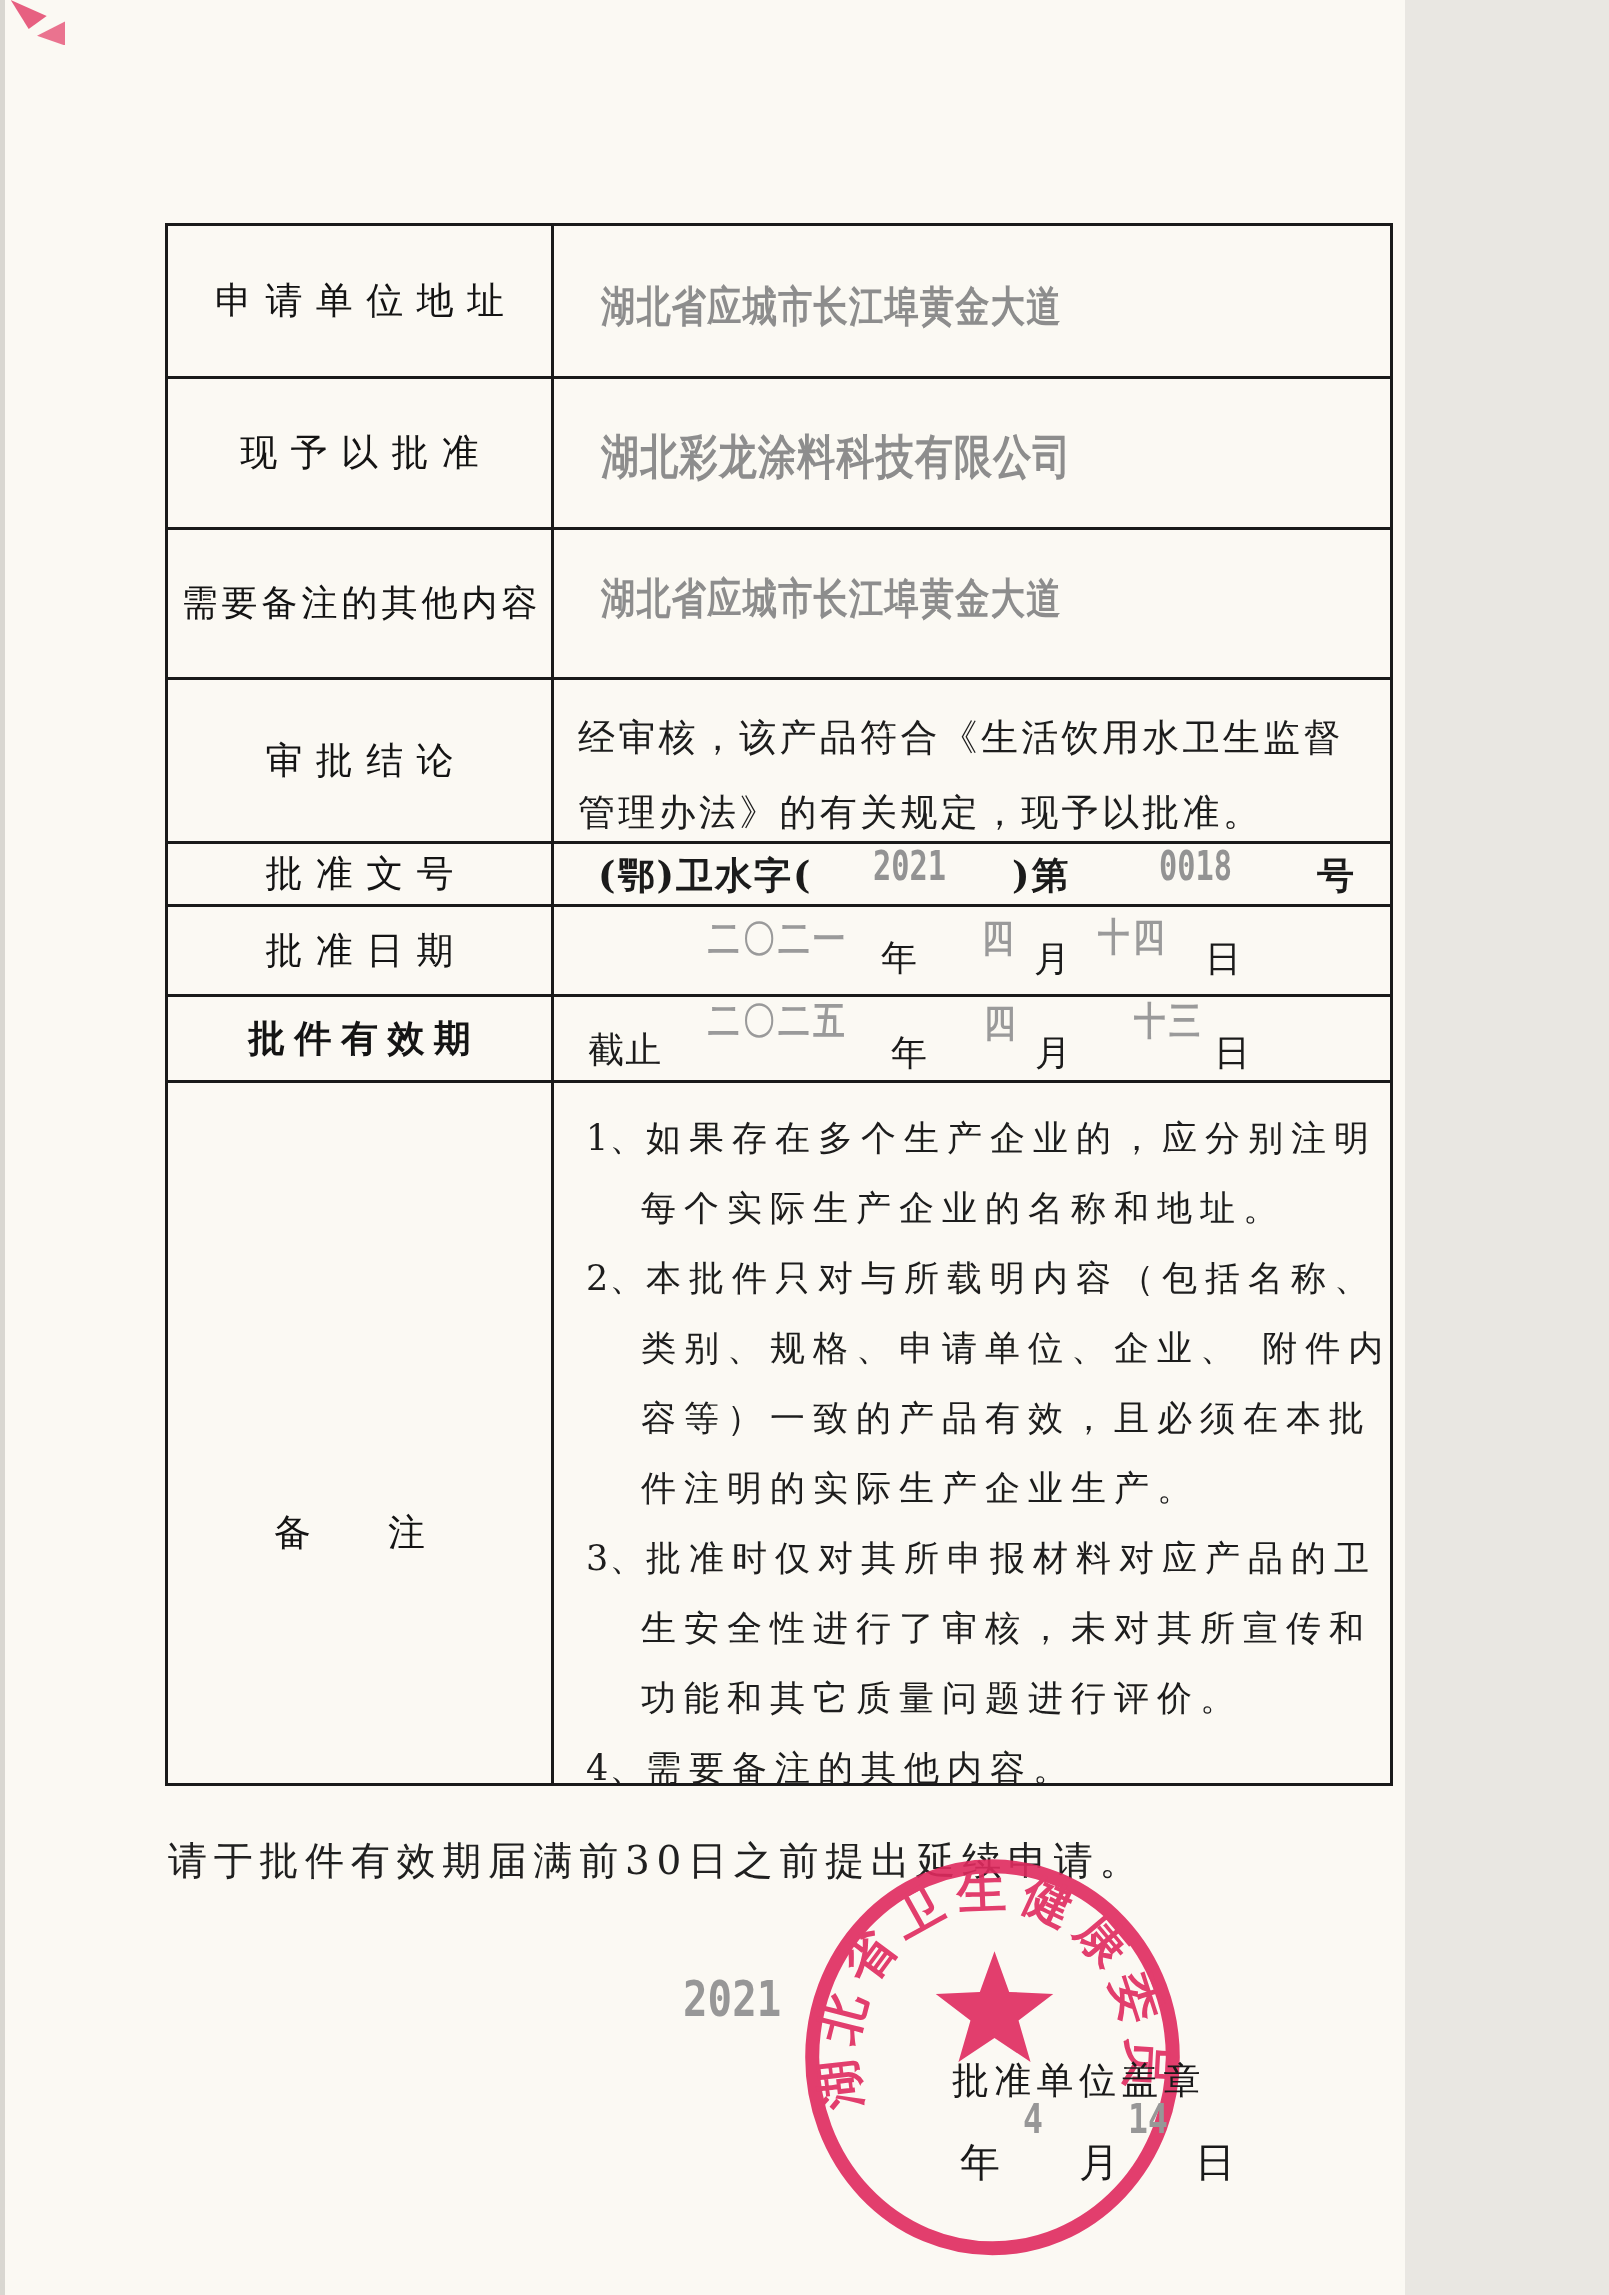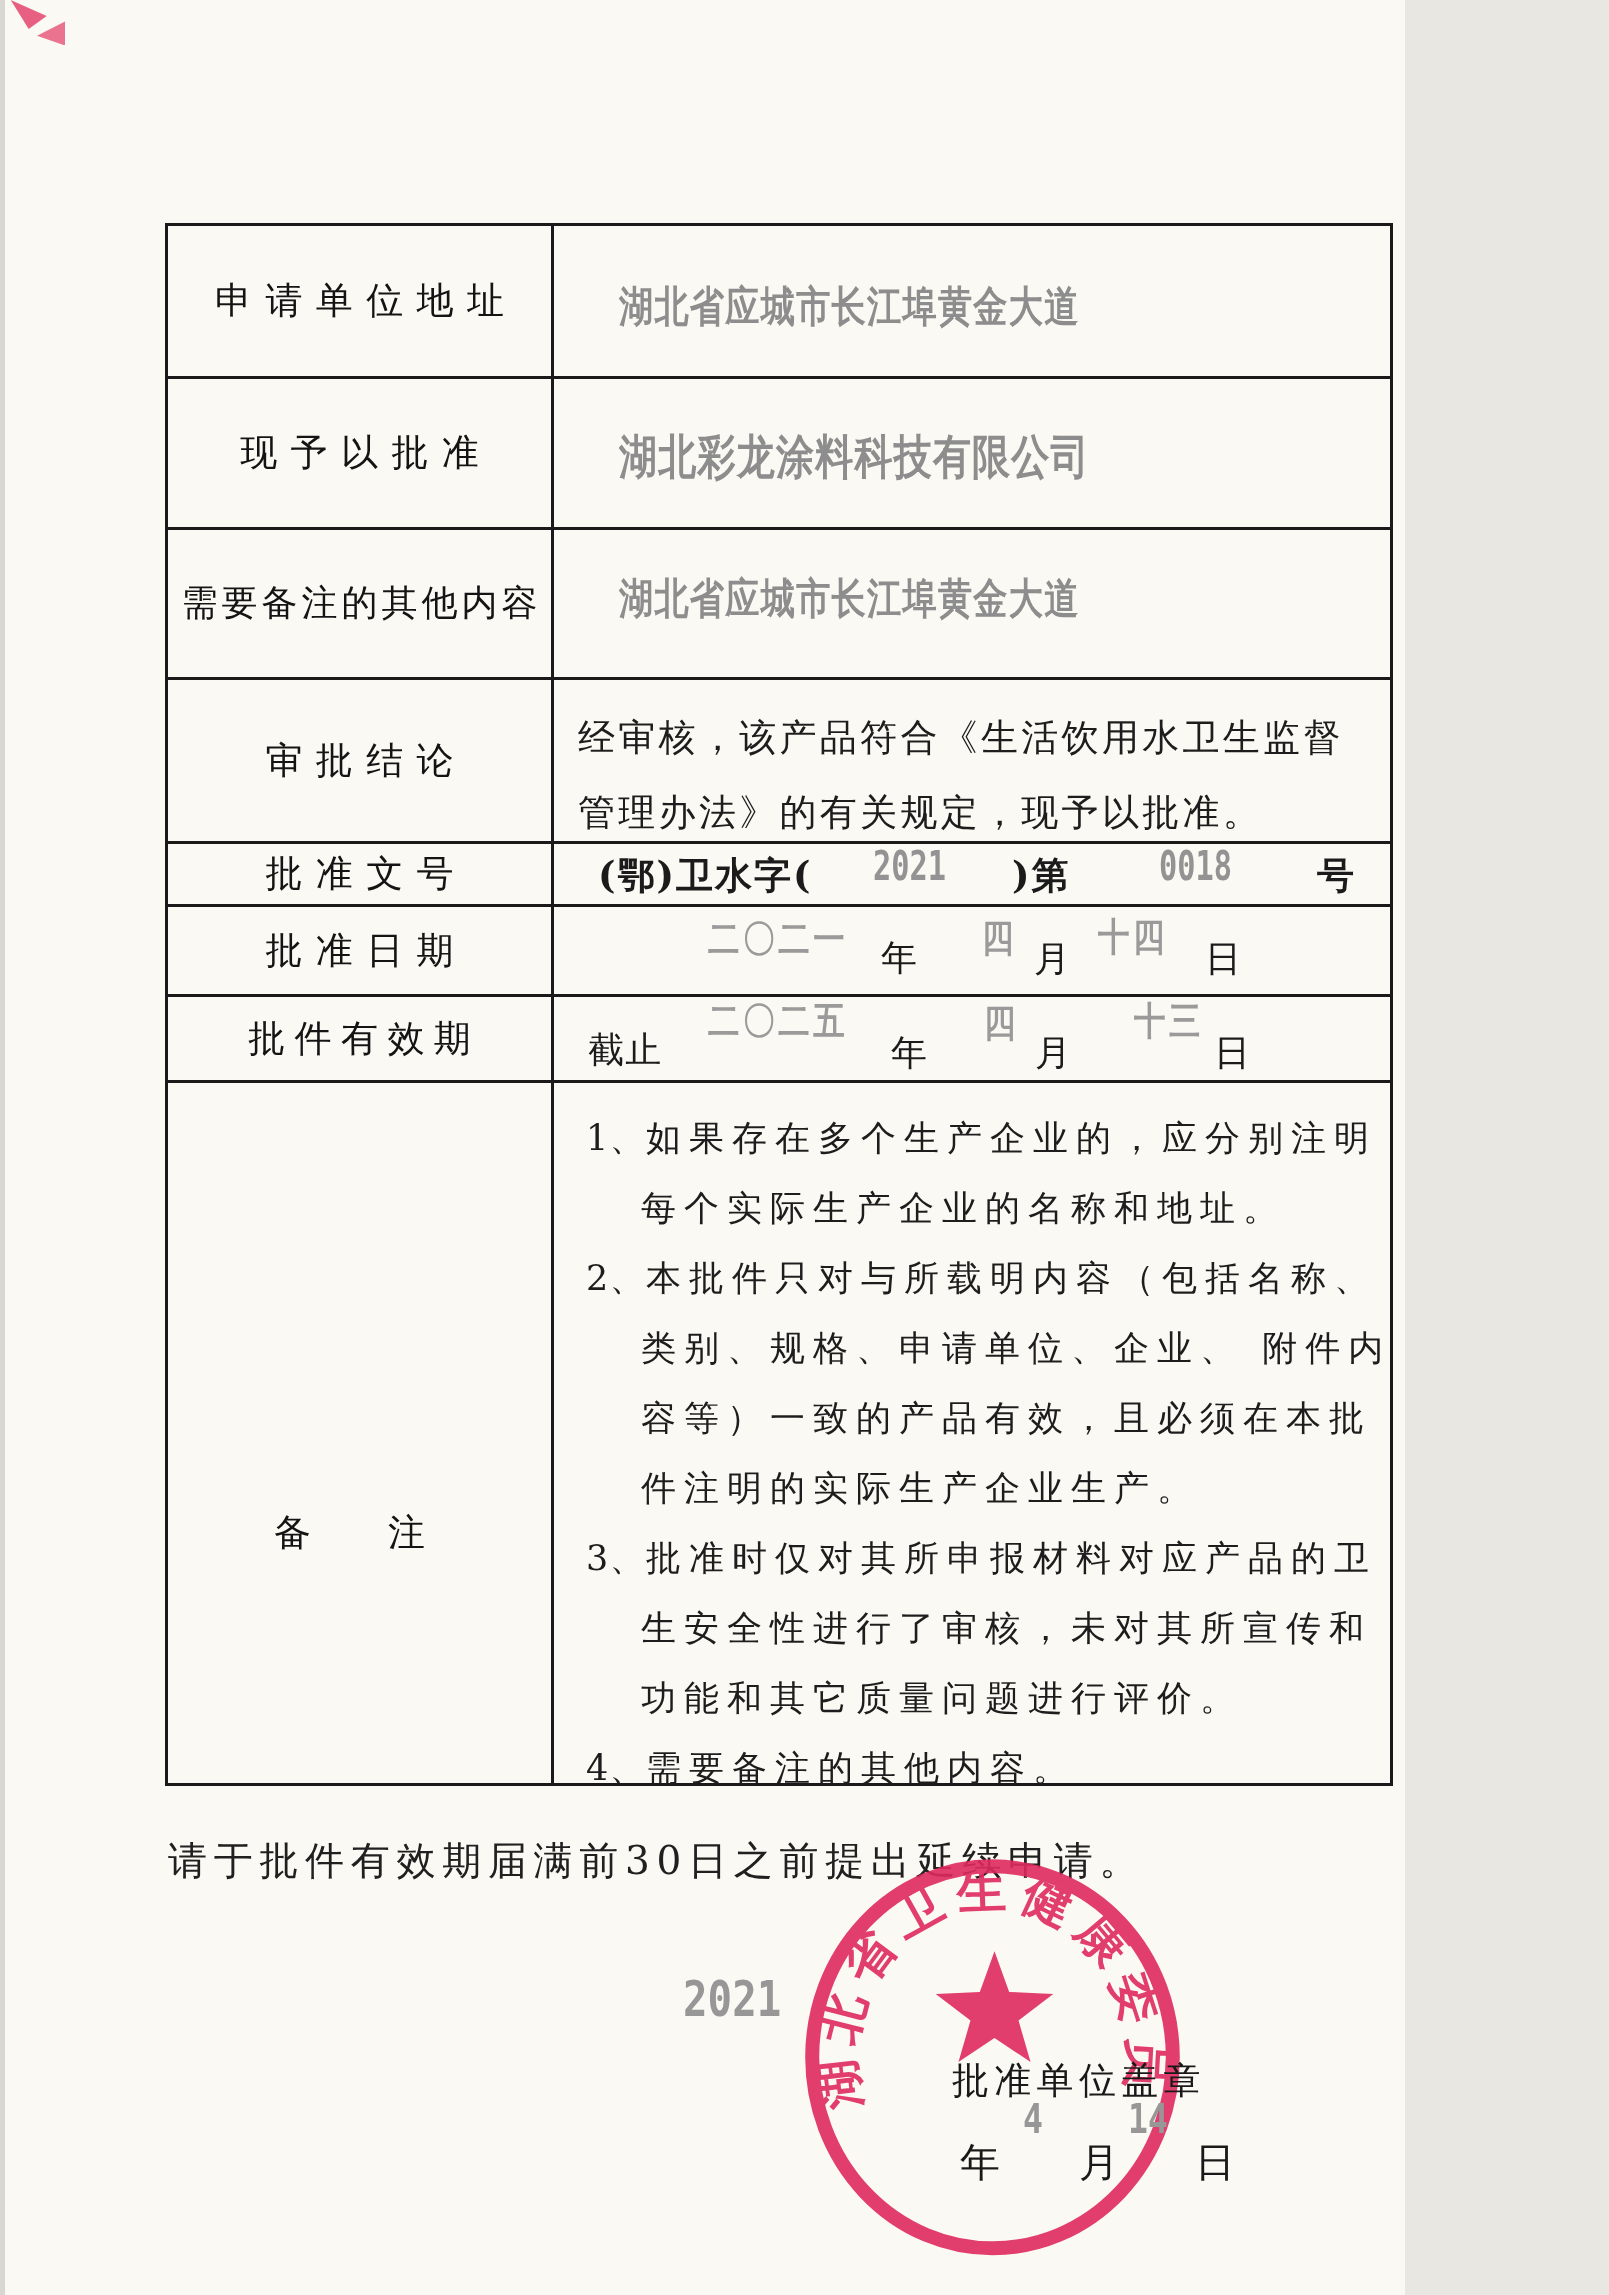--- a/index.html
+++ b/index.html
@@ -12,24 +12,24 @@
               clip-path:polygon(100% 0,0 60%,100% 100%);opacity:.7;}
 
   
   .doc-table{position:absolute;left:165px;top:223px;width:1228px;border:3.3px solid #1a1a1a;box-sizing:border-box;background:transparent;}
   .row{display:flex;border-bottom:3.3px solid #1a1a1a;box-sizing:border-box;}
   .row.last{border-bottom:none;}
   .cell-label{flex:0 0 386px;width:386px;border-right:3.3px solid #1a1a1a;box-sizing:border-box;
               display:flex;align-items:center;justify-content:center;
               font-size:37px;letter-spacing:13.4px;text-indent:13.4px;color:#141414;}
   .cell-label.tight{font-size:36px;letter-spacing:4px;text-indent:4px;}
-  .cell-label.med{letter-spacing:9.4px;text-indent:9.4px;}
+  .cell-label.med{letter-spacing:9.4px;text-indent:9.4px;font-weight:bold;}
   .cell-content{position:relative;flex:1;box-sizing:border-box;}
 
-  .vcenter{display:flex;align-items:center;padding-left:65px;}
+  .vcenter{display:flex;align-items:center;padding-left:47px;}
   .gv{color:#8d8d8d;font-family:"DejaVu Sans","Liberation Sans",sans-serif;font-weight:700;
       display:inline-block;transform:scale(.95,1.18);transform-origin:left center;letter-spacing:1.3px;}
   .gn{color:#939393;font-family:"DejaVu Sans Mono","Liberation Mono",monospace;font-weight:700;
       display:inline-block;transform:scale(.82,1.12);transform-origin:left center;}
   .gcjk{color:#9a9a9a;font-family:"DejaVu Sans","Liberation Sans",sans-serif;font-weight:600;
       display:inline-block;transform:scale(.9,1.1);transform-origin:left center;letter-spacing:4px;}
 
   .conclusion{padding:20px 18.7px 0 24px;font-size:37px;line-height:75px;letter-spacing:3.3px;color:#1d1d1d;}
   .abs{position:absolute;white-space:nowrap;}
   .serif56{font-size:37px;letter-spacing:2px;color:#1b1b1b;font-weight:bold;}

